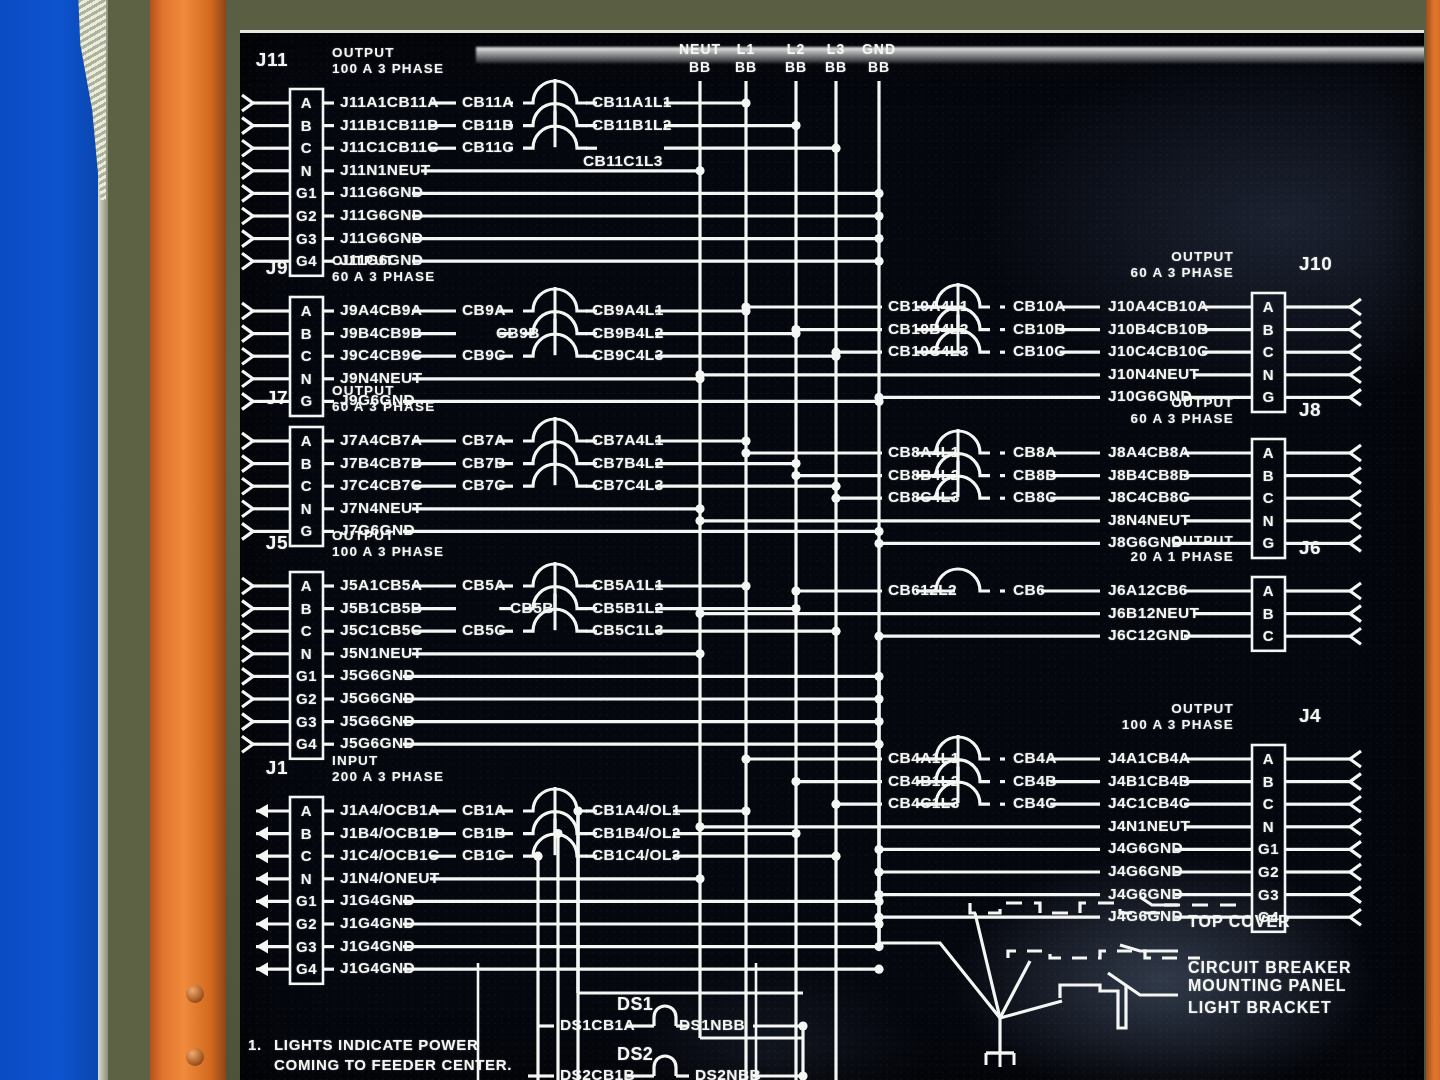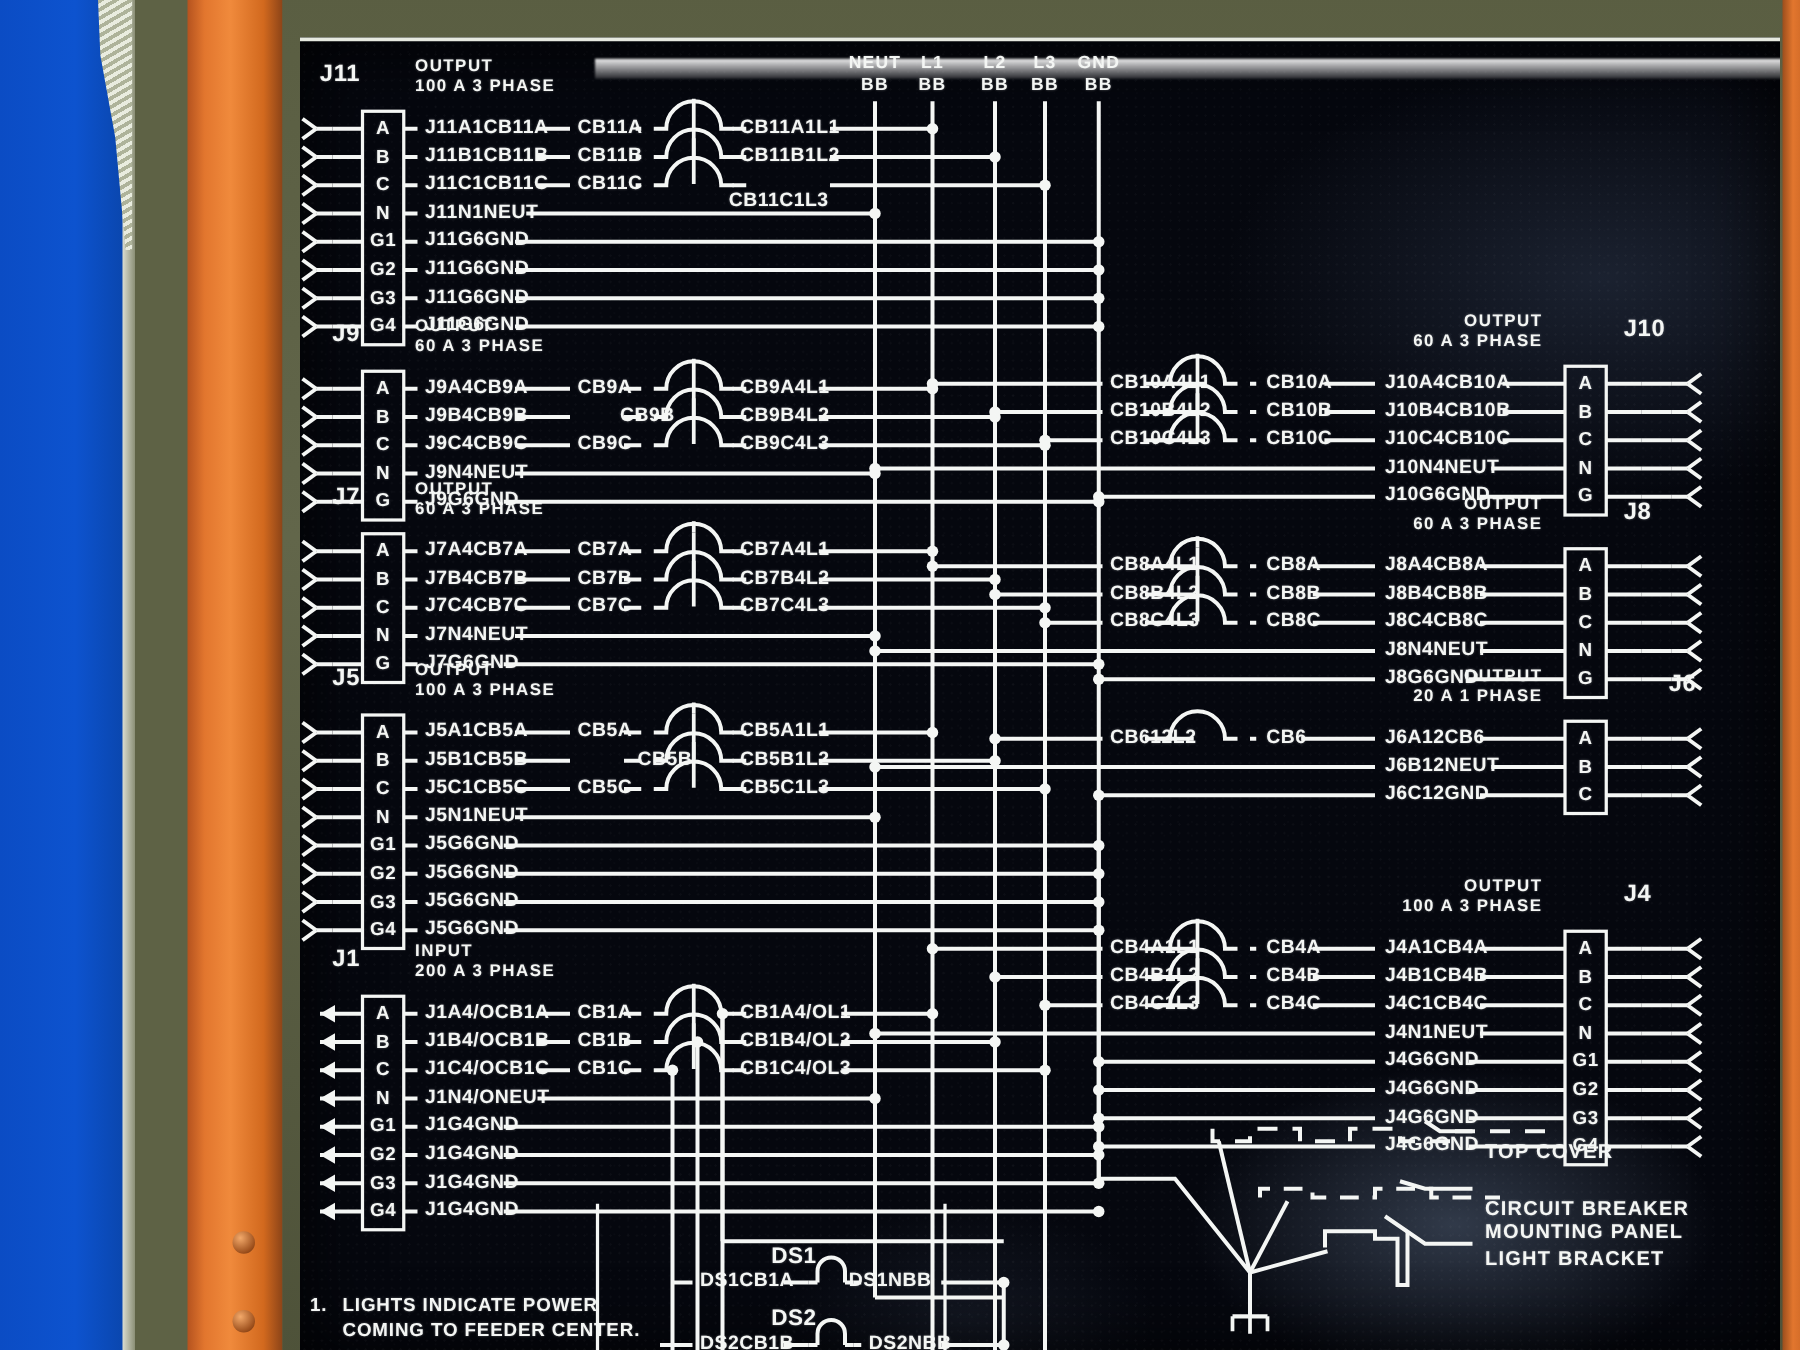--- a/index.html
+++ b/index.html
@@ -813,21 +813,21 @@
         <div class="t cb" style="left: 773px; top: 432.6px;">CB8B</div>
         <div class="t cb" style="left: 648px; top: 432.6px;">CB8B4L2</div>
         <div class="t term" style="left: 1028.5px; top: 456.2px; transform: translateX(-50%);">C</div>
         <div class="t net" style="left: 868px; top: 455.2px;">J8C4CB8C</div>
         <div class="t cb" style="left: 773px; top: 455.2px;">CB8C</div>
         <div class="t cb" style="left: 648px; top: 455.2px;">CB8C4L3</div>
         <div class="t term" style="left: 1028.5px; top: 478.8px; transform: translateX(-50%);">N</div>
         <div class="t net" style="left: 868px; top: 477.8px;">J8N4NEUT</div>
         <div class="t term" style="left: 1028.5px; top: 501.4px; transform: translateX(-50%);">G</div>
         <div class="t net" style="left: 868px; top: 500.4px;">J8G6GND</div>
-        <div class="t jlbl" style="left: 1059px; top: 504px; margin-left: 36px;">J6</div>
+        <div class="t jlbl" style="left: 1059px; top: 504px;">J6</div>
         <div class="t hdr" style="left: 994px; top: 500px; transform: translateX(-100%);">OUTPUT</div>
         <div class="t hdr" style="left: 994px; top: 516px; transform: translateX(-100%);">20  A 1 PHASE</div>
         <div class="t term" style="left: 1028.5px; top: 549px; transform: translateX(-50%);">A</div>
         <div class="t net" style="left: 868px; top: 548px;">J6A12CB6</div>
         <div class="t cb" style="left: 773px; top: 548px;">CB6</div>
         <div class="t cb" style="left: 648px; top: 548px;">CB612L2</div>
         <div class="t term" style="left: 1028.5px; top: 571.6px; transform: translateX(-50%);">B</div>
         <div class="t net" style="left: 868px; top: 570.6px;">J6B12NEUT</div>
         <div class="t term" style="left: 1028.5px; top: 594.2px; transform: translateX(-50%);">C</div>
         <div class="t net" style="left: 868px; top: 593.2px;">J6C12GND</div>

